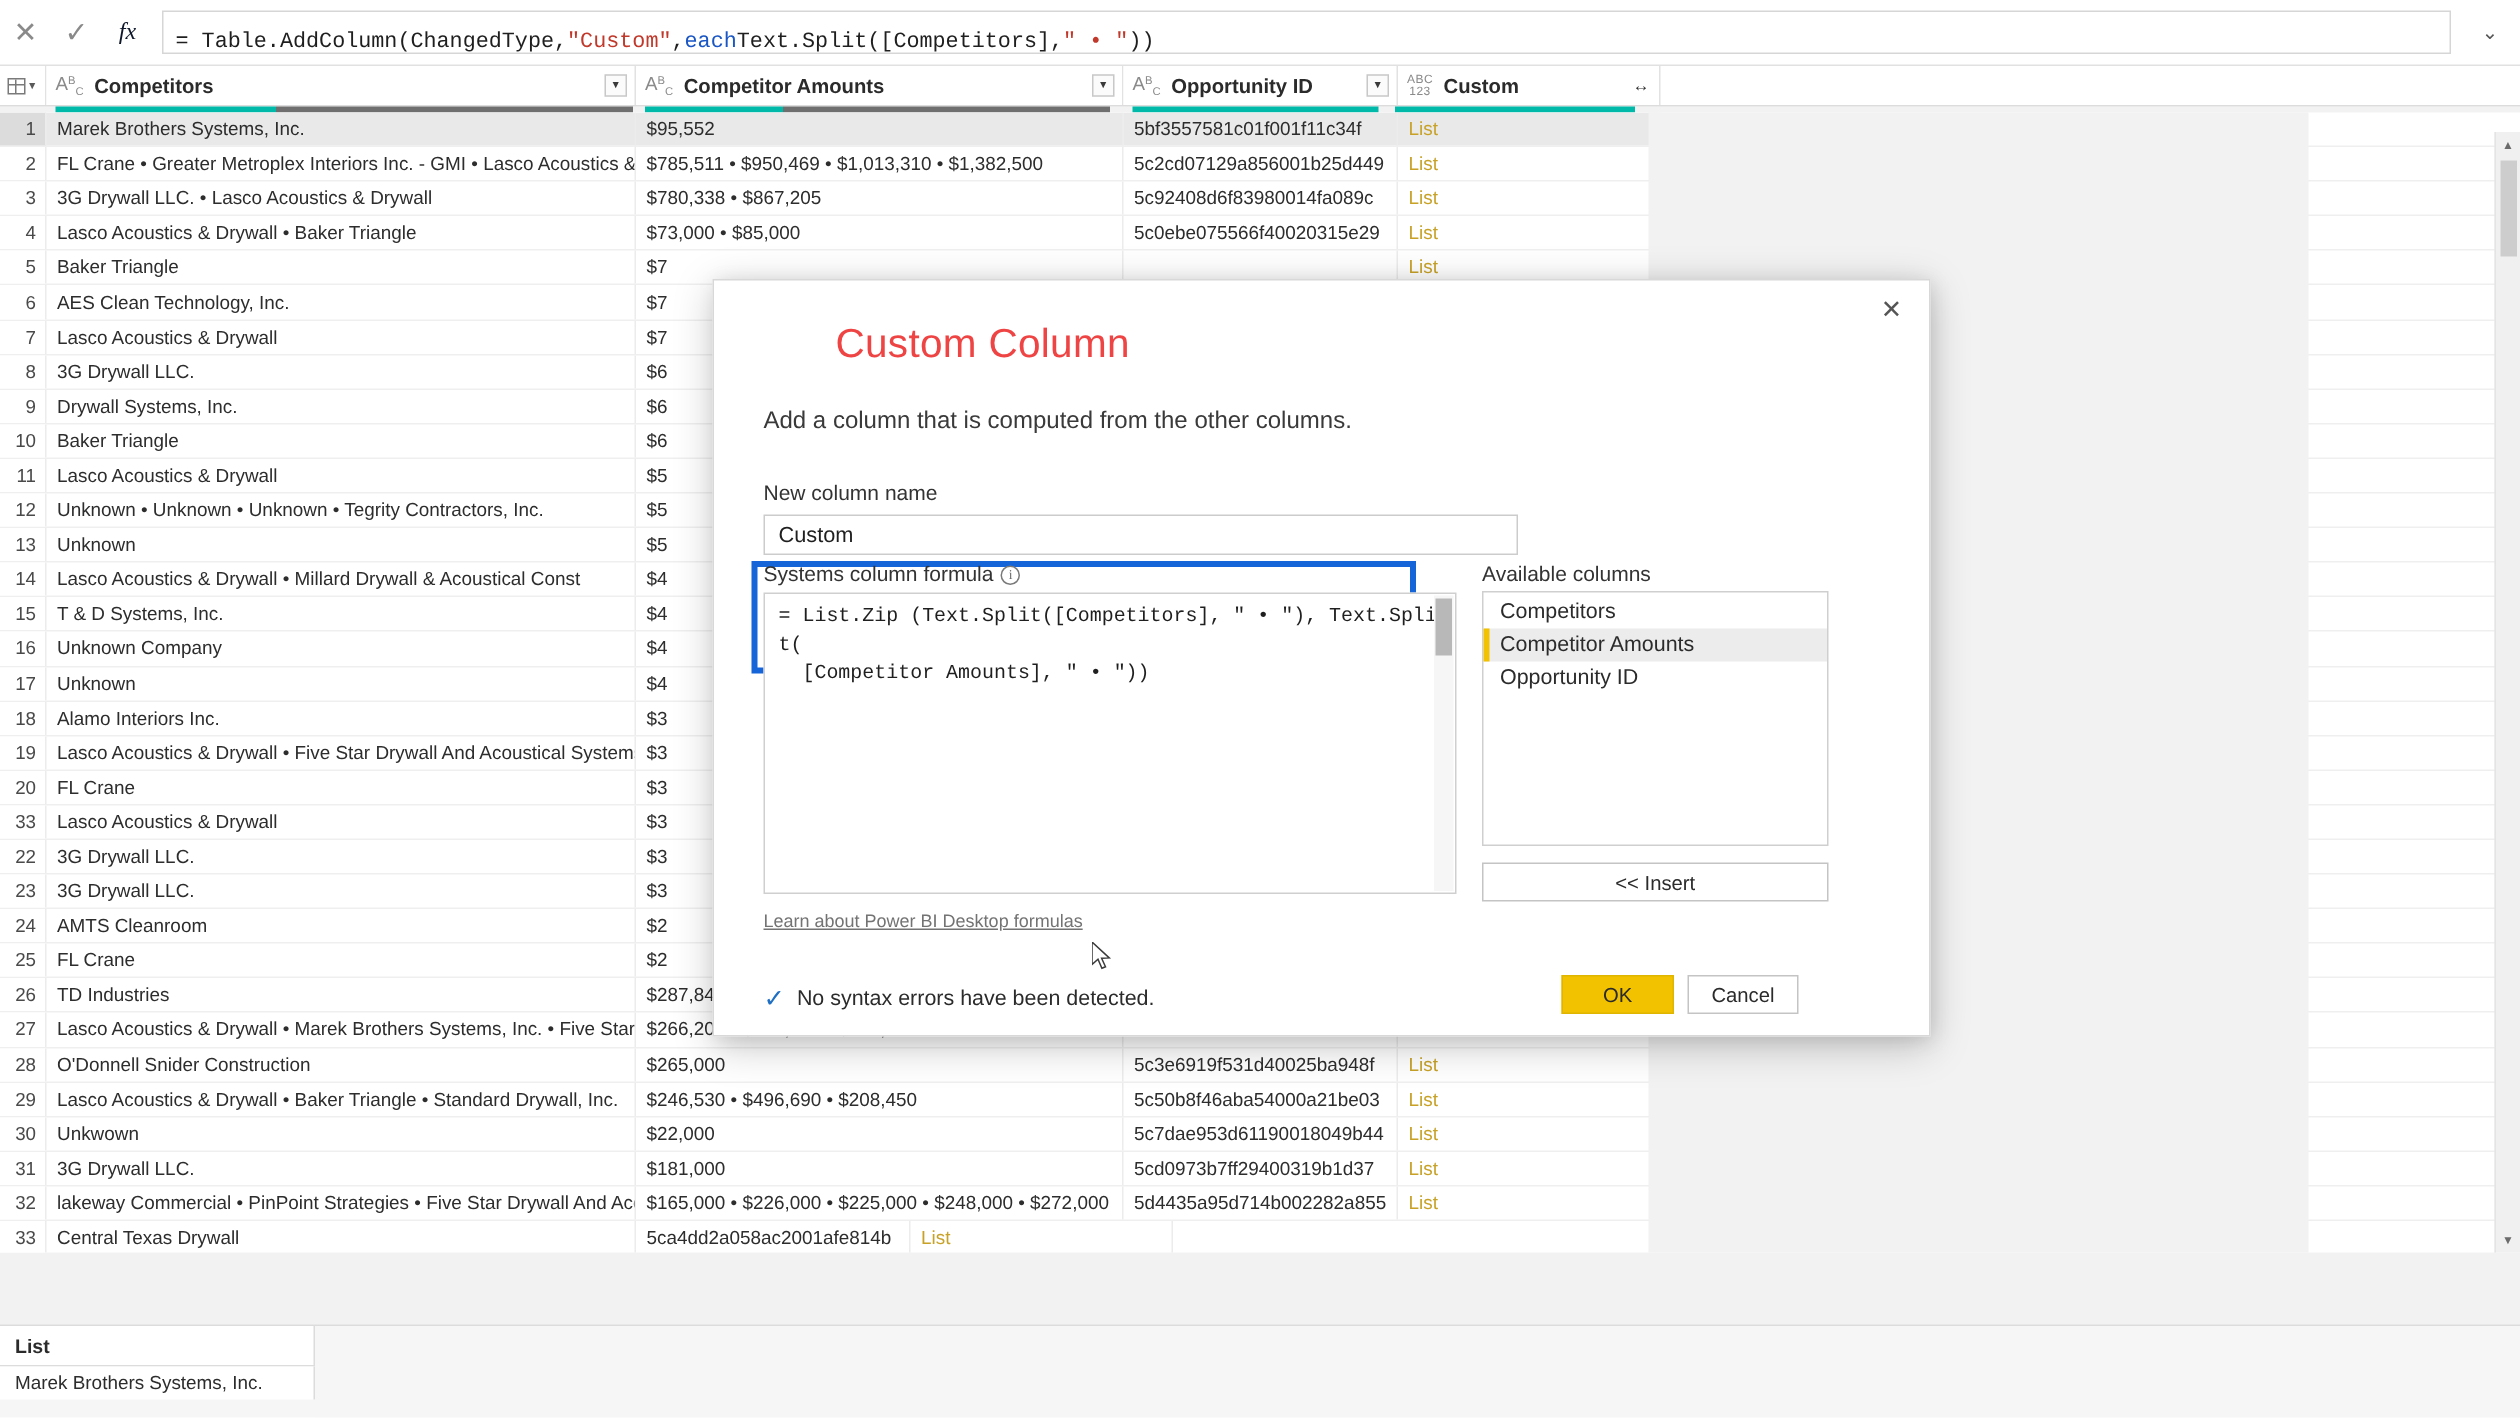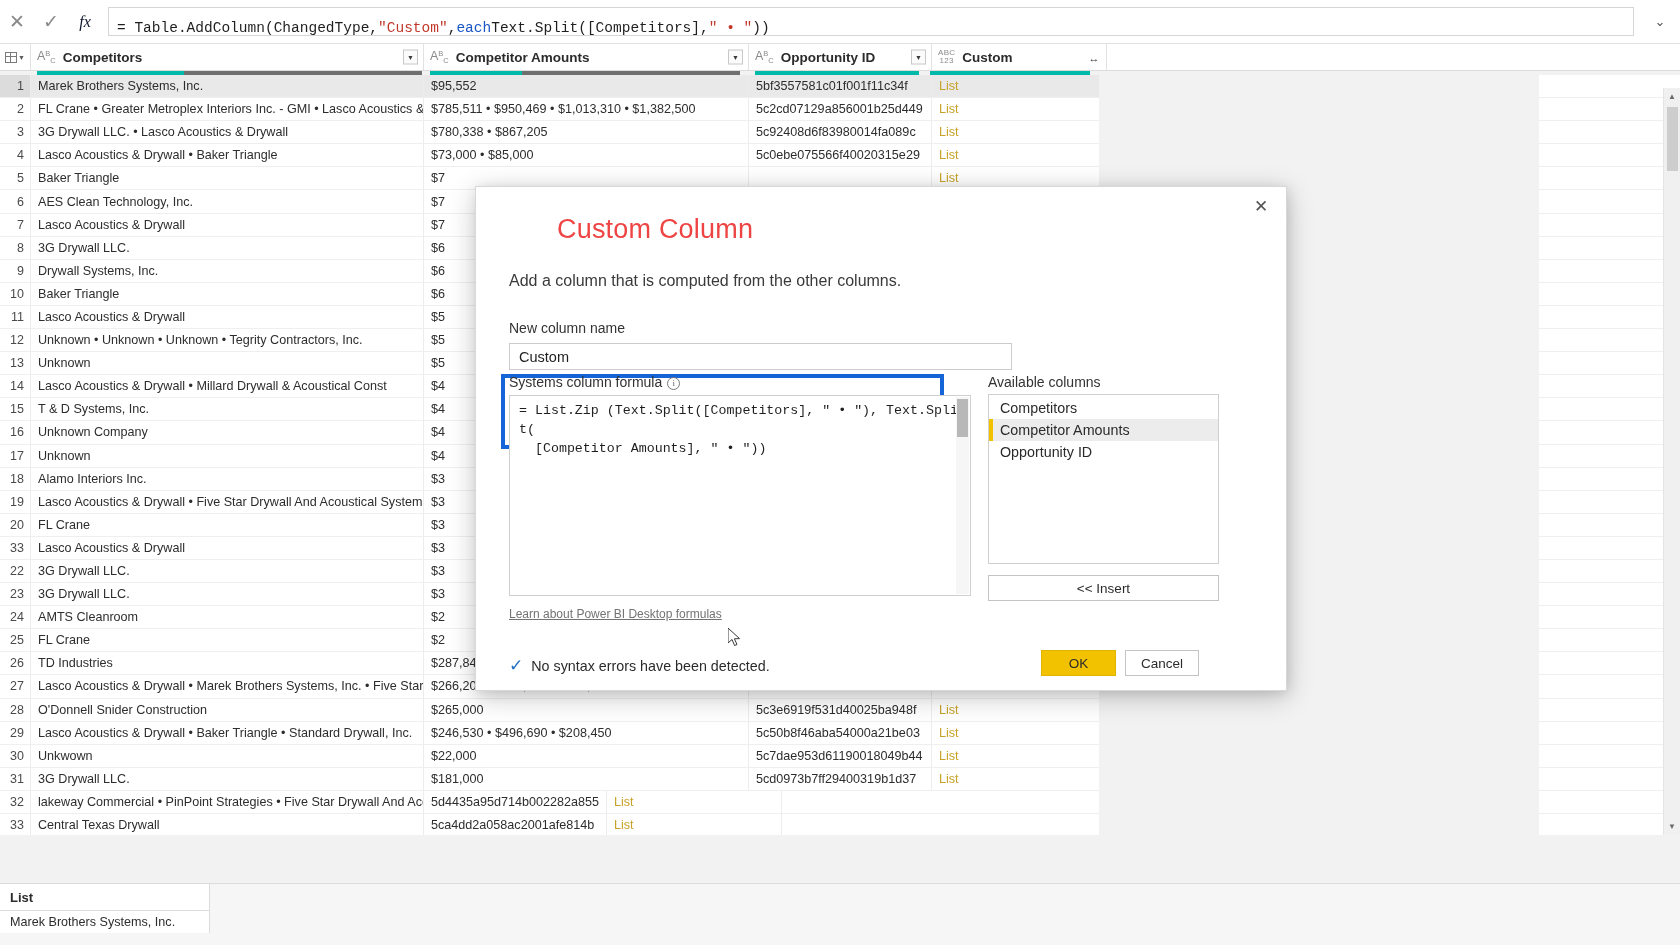--- a/index.html
+++ b/index.html
@@ -514,20 +514,21 @@
       <div class="row">
         <div class="cell-num">31</div>
         <div class="cell w-comp">3G Drywall LLC.</div>
         <div class="cell w-amt">$181,000</div>
         <div class="cell w-opp">5cd0973b7ff29400319b1d37</div>
         <div class="cell w-cust list-cell">List</div>
       </div>
       <div class="row">
         <div class="cell-num">32</div>
         <div class="cell w-comp">lakeway Commercial • PinPoint Strategies • Five Star Drywall And Aco…</div>
+        <div class="cell w-amt">$165,000 • $226,000 • $225,000 • $248,000 • $272,000</div>
         <div class="cell w-opp">5d4435a95d714b002282a855</div>
         <div class="cell w-cust list-cell">List</div>
       </div>
       <div class="row">
         <div class="cell-num">33</div>
         <div class="cell w-comp">Central Texas Drywall</div>
         <div class="cell w-opp">5ca4dd2a058ac2001afe814b</div>
         <div class="cell w-cust list-cell">List</div>
       </div>
     </div>

